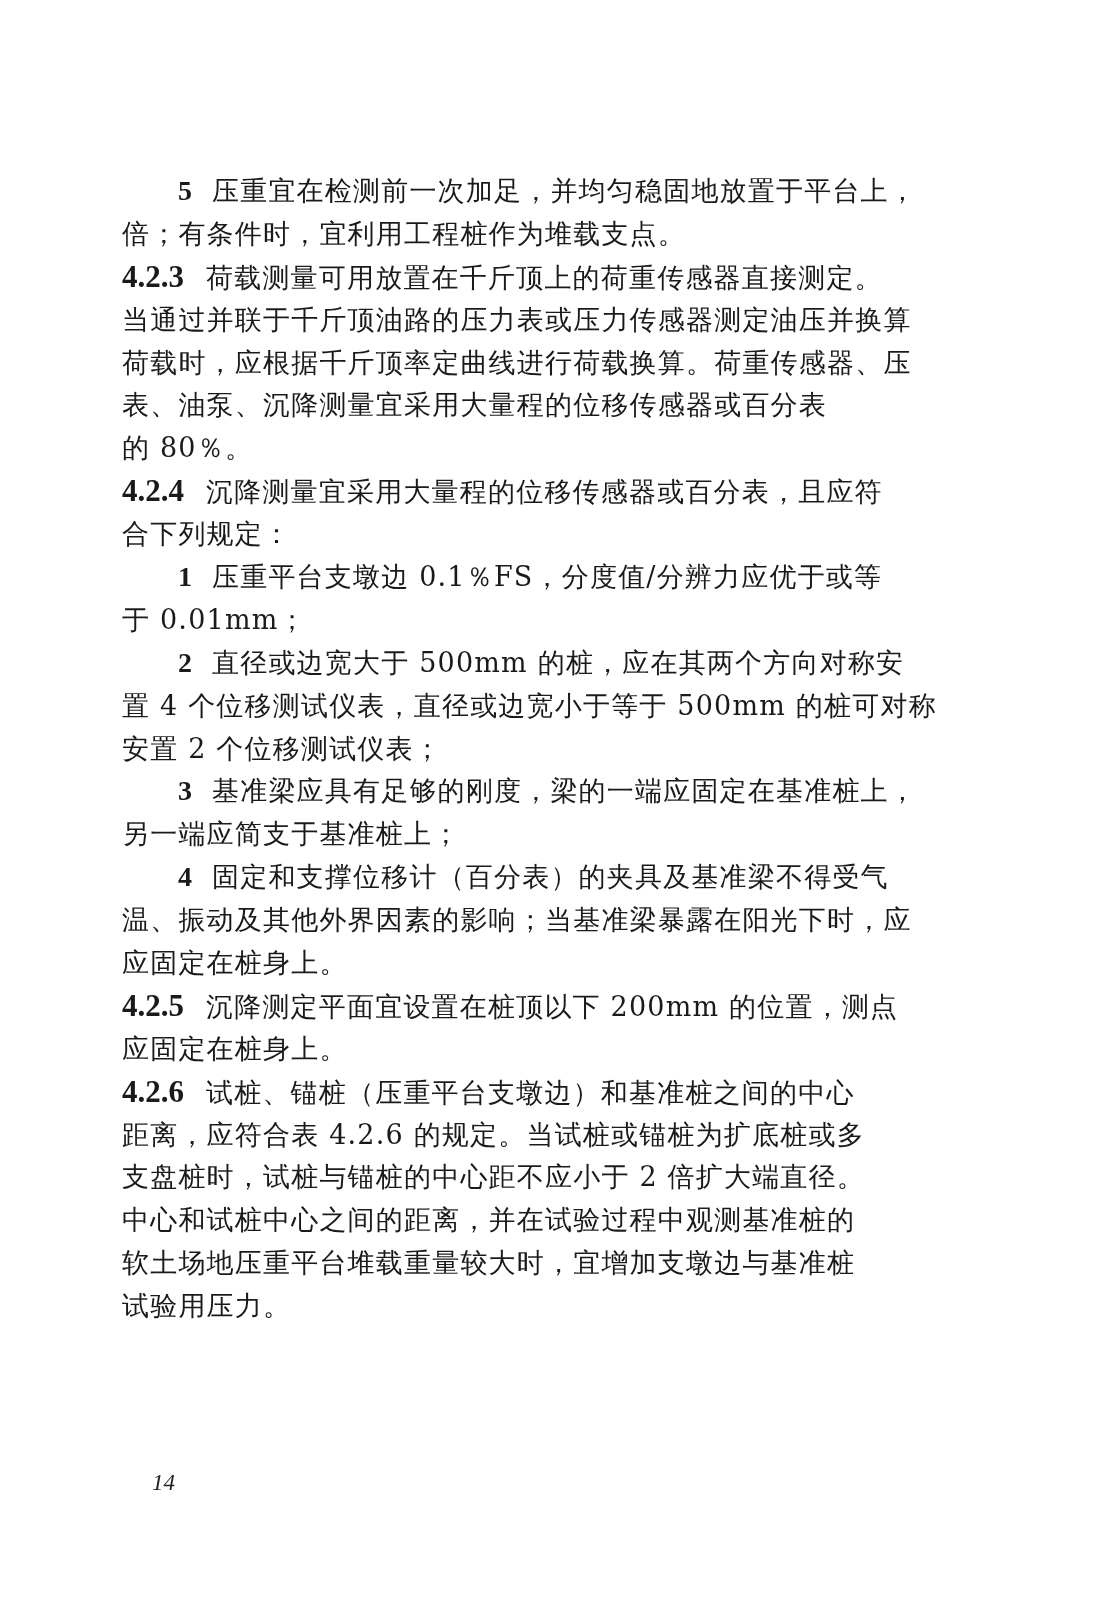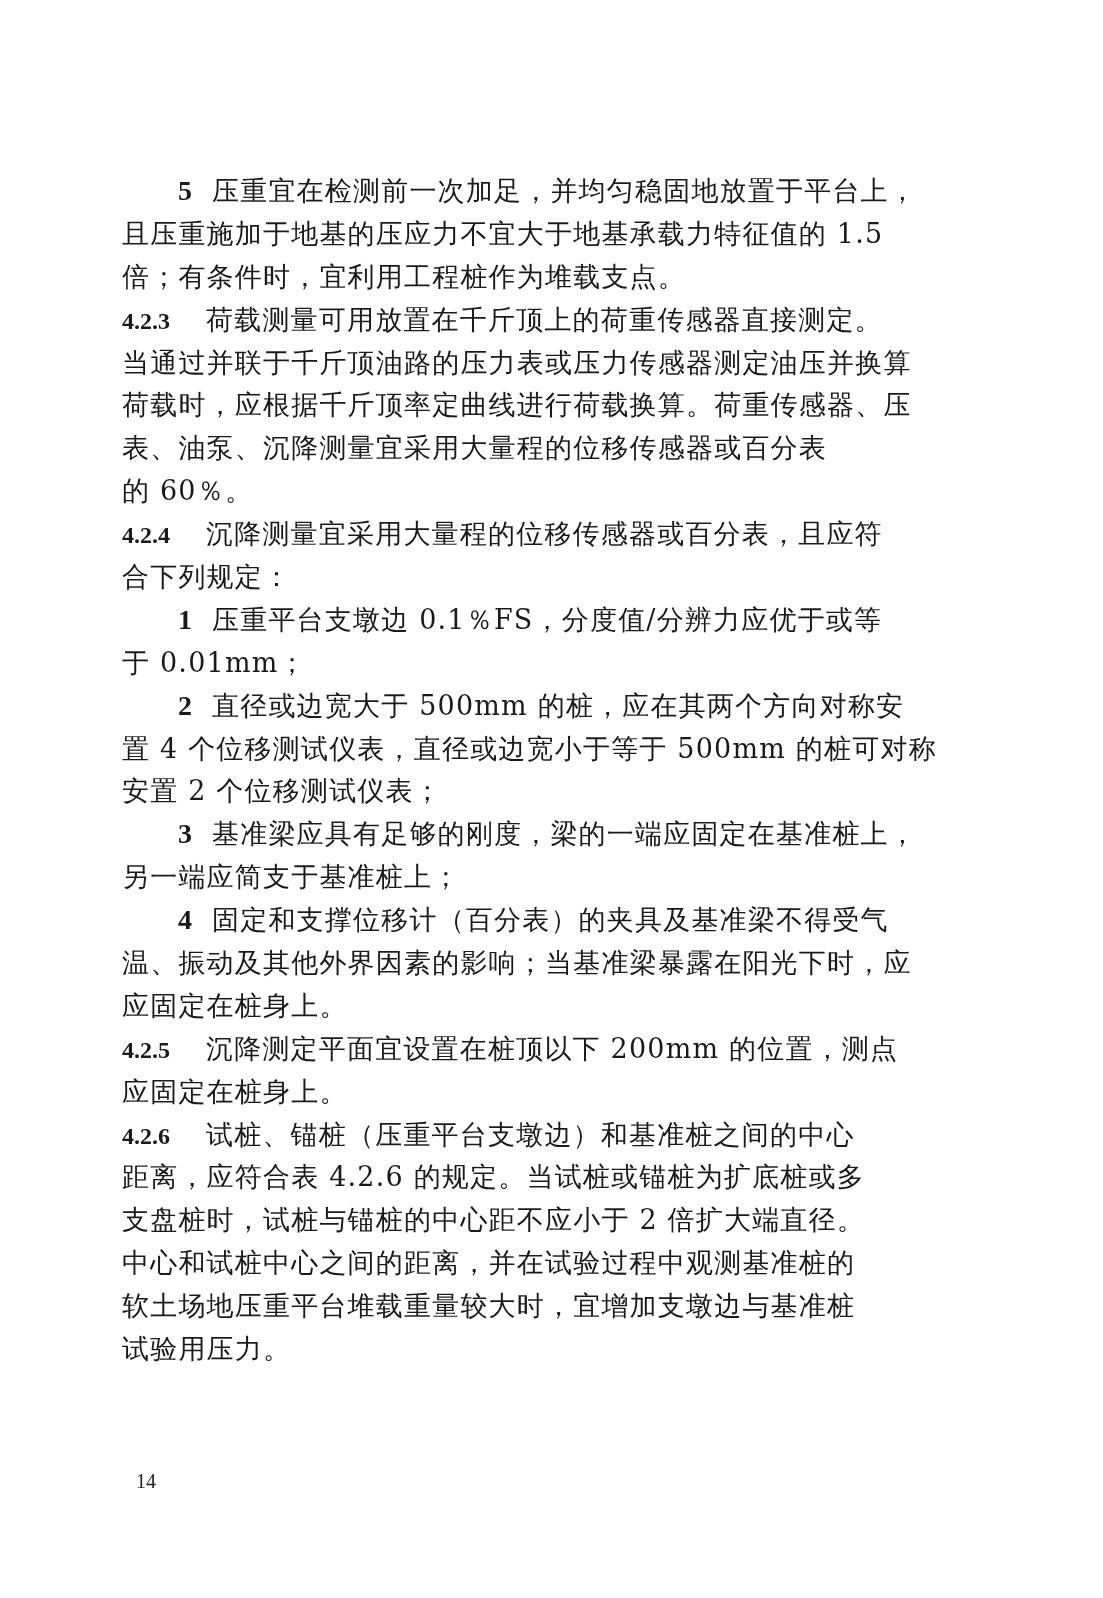--- a/index.html
+++ b/index.html
@@ -41,51 +41,51 @@
     .num {
       font-family: "Liberation Serif", "DejaVu Serif", serif;
       font-weight: bold;
       font-size: 28px;
       margin-right: 20px;
       letter-spacing: 0;
     }
     .clause-num {
       font-family: "Liberation Serif", "DejaVu Serif", serif;
       font-weight: bold;
-      font-size: 24px;
-      margin-right: 36px;
+      font-size: 31px;
+      margin-right: 22px;
       letter-spacing: 0;
     }
     .page-number {
       position: absolute;
-      left: 136px;
+      left: 152px;
       top: 1470px;
       font-family: "Liberation Serif", "DejaVu Serif", serif;
-      font-size: 20px;
+      font-style: italic;
+      font-size: 23px;
       color: #222;
     }
   </style>
 </head>
 <body>
 
 <div class="page">
   <div class="content">
 
     <div>
       <div class="line indent"><span class="num">5</span><span>压重宜在检测前一次加足，并均匀稳固地放置于平台上，</span></div>
-      <div class="line">且压重施加于地基的压应力不宜大于地基承载力特征值的 1.5</div>
       <div class="line">倍；有条件时，宜利用工程桩作为堆载支点。</div>
     </div>
 
     <div>
       <div class="line"><span class="clause-num">4.2.3</span><span>荷载测量可用放置在千斤顶上的荷重传感器直接测定。</span></div>
       <div class="line">当通过并联于千斤顶油路的压力表或压力传感器测定油压并换算</div>
       <div class="line">荷载时，应根据千斤顶率定曲线进行荷载换算。荷重传感器、压</div>
       <div class="line">表、油泵、沉降测量宜采用大量程的位移传感器或百分表</div>
-      <div class="line">的 60％。</div>
+      <div class="line">的 80％。</div>
     </div>
 
     <div>
       <div class="line"><span class="clause-num">4.2.4</span><span>沉降测量宜采用大量程的位移传感器或百分表，且应符</span></div>
       <div class="line">合下列规定：</div>
     </div>
 
     <div>
       <div class="line indent"><span class="num">1</span><span>压重平台支墩边 0.1％FS，分度值/分辨力应优于或等</span></div>
       <div class="line">于 0.01mm；</div>

